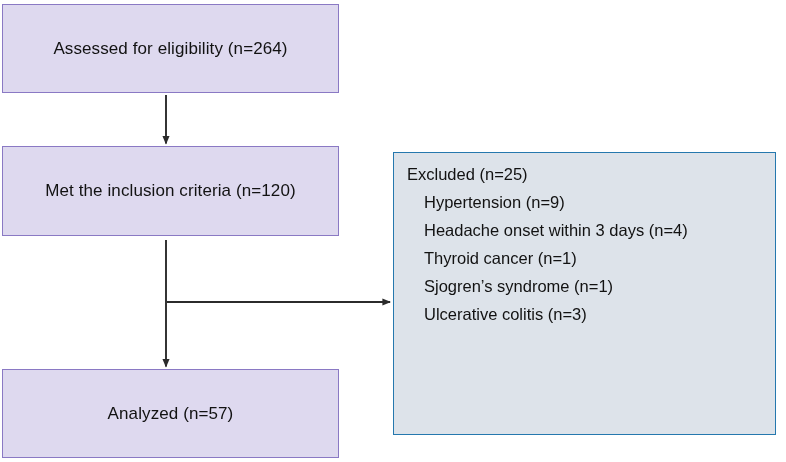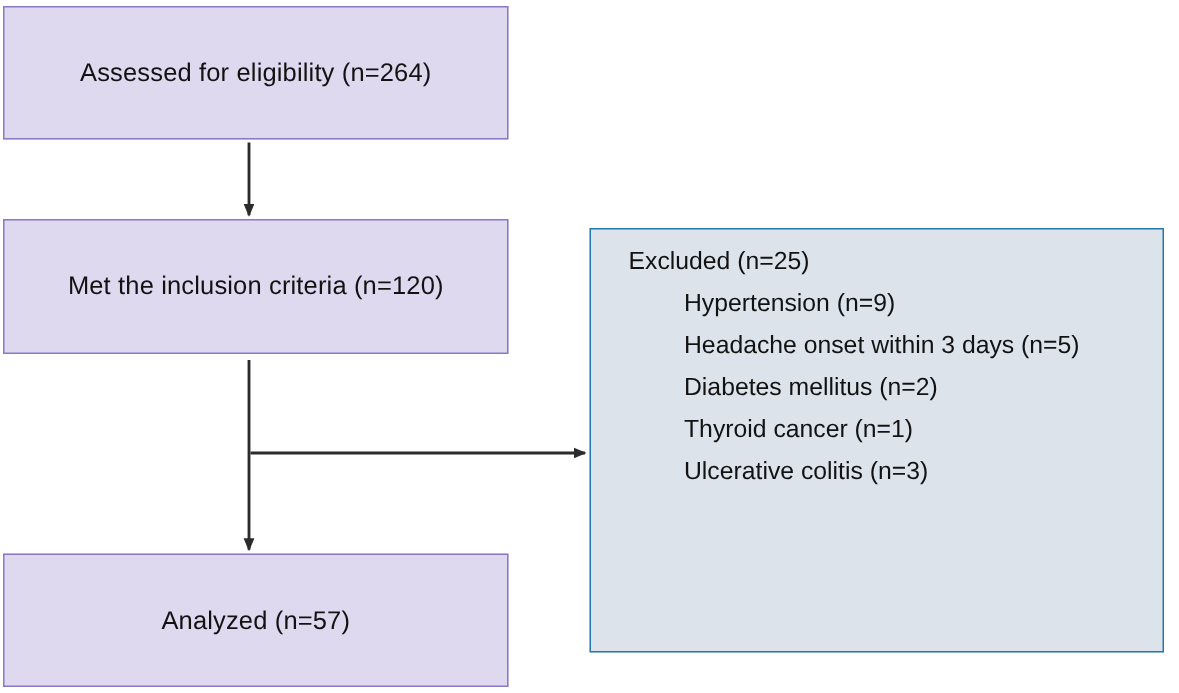--- a/index.html
+++ b/index.html
@@ -68,24 +68,24 @@
     display: block;
     padding: 7px 0 0 0;
     text-align: left;
   }
 
   .excl-line {
     font-size: 16.5px;
     line-height: 28px;
     color: #121212;
     white-space: nowrap;
-    padding-left: 25px;
+    padding-left: 13px;
   }
   .excl-line.indented {
-    padding-left: 62px;
+    padding-left: 30px;
   }
 
   svg.arrows {
     position: absolute;
     left: 0; top: 0;
     width: 786px;
     height: 462px;
     pointer-events: none;
   }
 </style>
@@ -116,19 +116,19 @@
     <span>Met the inclusion criteria (n=120)</span>
   </div>
 
   <div class="node-box purple-box" id="box-analyzed">
     <span>Analyzed (n=57)</span>
   </div>
 
   <div class="node-box" id="box-excluded">
     <div class="excl-line">Excluded (n=25)</div>
     <div class="excl-line indented">Hypertension (n=9)</div>
-    <div class="excl-line indented">Headache onset within 3 days (n=5)</div>
-    <div class="excl-line indented">Diabetes mellitus (n=2)</div>
+    <div class="excl-line indented">Headache onset within 3 days (n=4)</div>
     <div class="excl-line indented">Thyroid cancer (n=1)</div>
+    <div class="excl-line indented">Sjogren’s syndrome (n=1)</div>
     <div class="excl-line indented">Ulcerative colitis (n=3)</div>
   </div>
 
 </div>
 
 </body></html>

